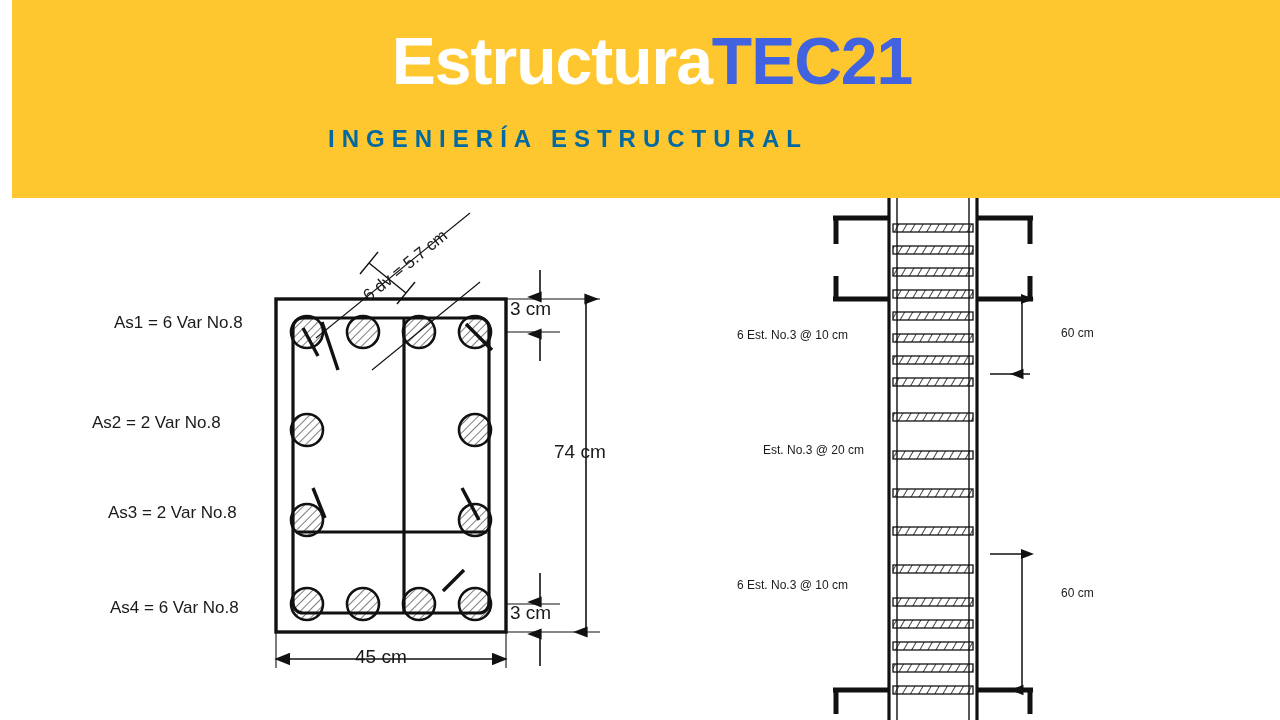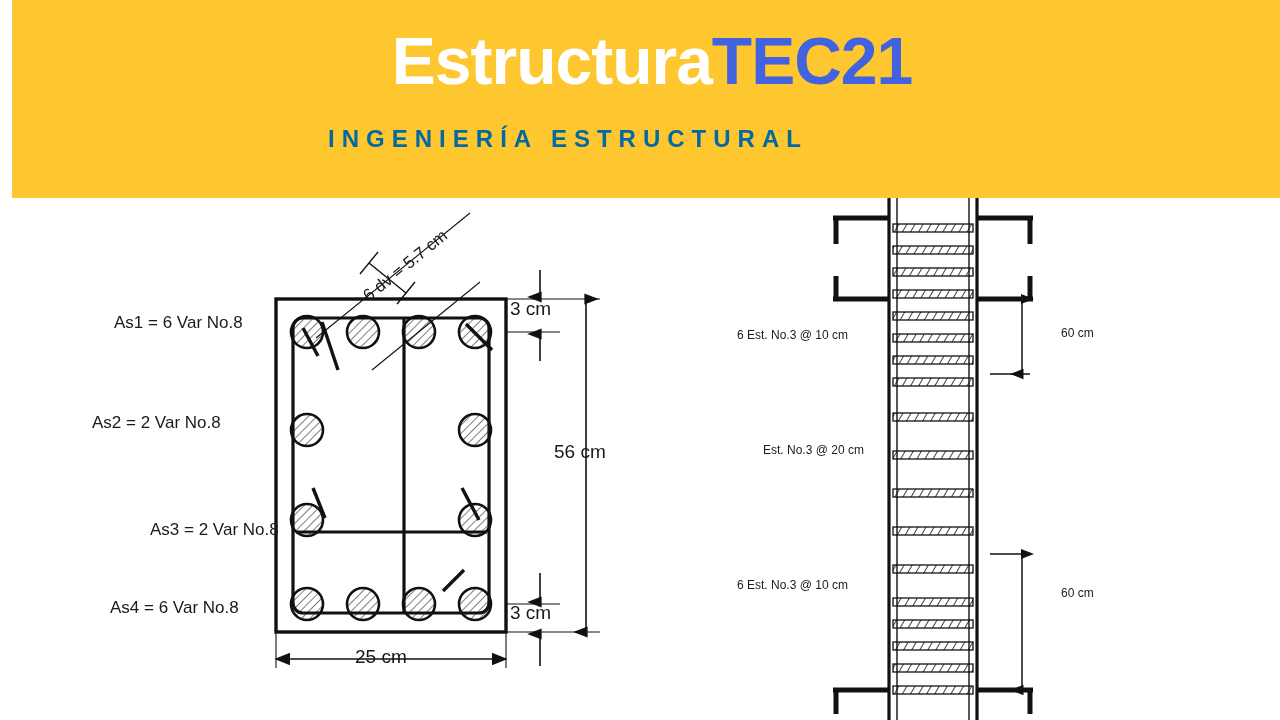--- a/index.html
+++ b/index.html
@@ -202,29 +202,29 @@
         <path d="M1022,101 L1022,176" stroke="#111" stroke-width="1.5" marker-start="url(#arrU)" marker-end="url(#arrD)" fill="none"></path>
         <path d="M990,176 L1030,176" stroke="#111" stroke-width="1.3" fill="none"></path>
 
         <path d="M1022,356 L1022,492" stroke="#111" stroke-width="1.5" marker-start="url(#arrU)" marker-end="url(#arrD)" fill="none"></path>
         <path d="M990,356 L1030,356" stroke="#111" stroke-width="1.3" fill="none"></path>
       </g>
     </svg>
 
     <div class="lbl" style="left:114px;top:115px;">As1 = 6 Var No.8</div>
     <div class="lbl" style="left:92px;top:215px;">As2 = 2 Var No.8</div>
-    <div class="lbl" style="left:108px;top:322px;margin-left:42px;">As3 = 2 Var No.8</div>
+    <div class="lbl" style="left:108px;top:305px;">As3 = 2 Var No.8</div>
     <div class="lbl" style="left:110px;top:388px;margin-top:12px;">As4 = 6 Var No.8</div>
 
     <div class="lbl rot" style="left:372px;top:88px;transform:rotate(-39deg);">6 dv = 5.7 cm</div>
 
     <div class="lbl dim" style="left:510px;top:100px;">3 cm</div>
     <div class="lbl dim" style="left:510px;top:404px;">3 cm</div>
-    <div class="lbl dim" style="left:554px;top:243px;">56 cm</div>
-    <div class="lbl dim" style="left:355px;top:448px;">25 cm</div>
+    <div class="lbl dim" style="left:554px;top:243px;">74 cm</div>
+    <div class="lbl dim" style="left:355px;top:448px;">45 cm</div>
 
     <div class="lbl small" style="left:737px;top:130px;">6 Est. No.3 @ 10 cm</div>
     <div class="lbl small" style="left:763px;top:245px;">Est. No.3 @ 20 cm</div>
     <div class="lbl small" style="left:737px;top:380px;">6 Est. No.3 @ 10 cm</div>
 
     <div class="lbl tiny" style="left:1013px;top:128px;">60 cm</div>
     <div class="lbl tiny" style="left:1013px;top:388px;">60 cm</div>
 
   </div>
 </div>

